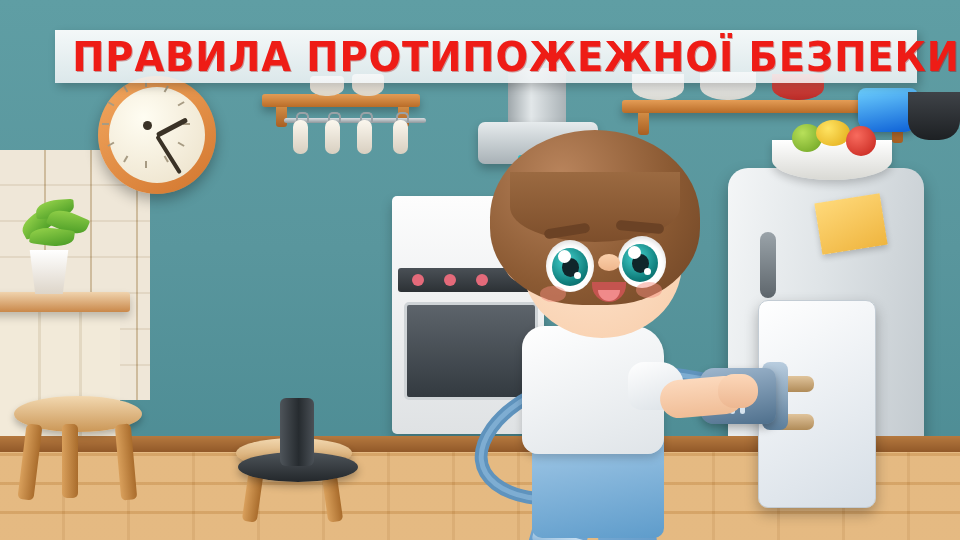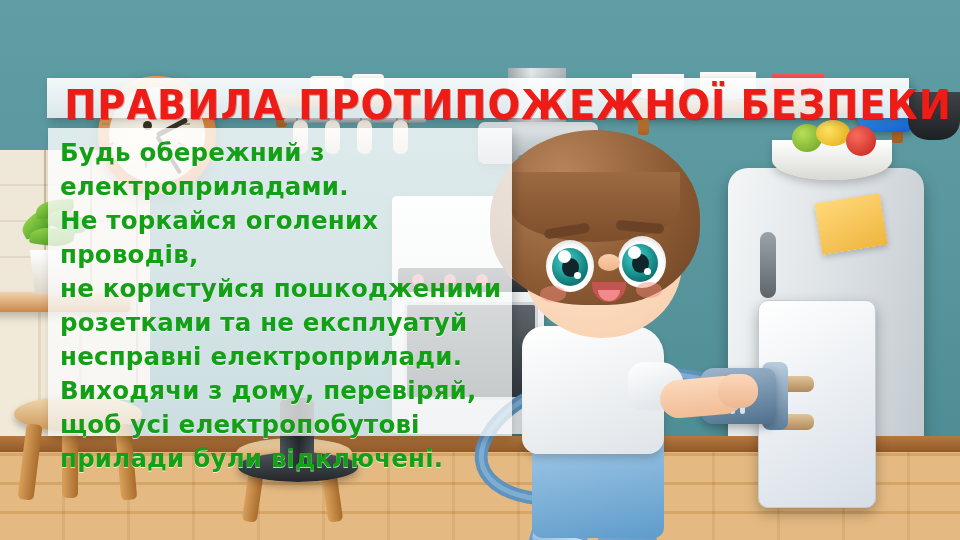--- a/index.html
+++ b/index.html
@@ -139,23 +139,23 @@
   .plug-collar{position:absolute;left:762px;top:362px;width:26px;height:68px;border-radius:8px;
         background:linear-gradient(180deg,#b9cddf,#5c7e9b);}
   .plug-grip{position:absolute;top:378px;width:5px;height:36px;border-radius:3px;background:#d7e3ee;}
   .prong{position:absolute;width:44px;height:16px;border-radius:7px;
         background:linear-gradient(180deg,#e0c49c,#b08b58);}
   
   .outlet-plate{position:absolute;left:758px;top:300px;width:116px;height:206px;border-radius:10px;
         background:linear-gradient(150deg,#ffffff,#d6dee6);box-shadow:0 6px 14px rgba(0,0,0,.28);
         border:1px solid #c3ccd4;}
   
-  .title-banner{position:absolute;left:47px;top:30px;width:862px;height:40px;
+  .title-banner{position:absolute;left:55px;top:30px;width:862px;height:53px;
         background:linear-gradient(180deg,rgba(255,255,255,.93),rgba(240,244,246,.86));
-        box-shadow:3px 4px 9px rgba(0,0,0,.22);margin-top:48px;}
+        box-shadow:3px 4px 9px rgba(0,0,0,.22);}
   .title-text{position:absolute;left:0;right:0;top:4px;text-align:center;
         font-family:"DejaVu Sans",sans-serif;font-weight:bold;font-size:40px;letter-spacing:1px;
         color:#ee1c16;transform:scaleX(.96);white-space:nowrap;
         text-shadow:1px 1px 0 rgba(150,0,0,.35);}
   
   .text-panel{position:absolute;left:48px;top:128px;width:464px;height:308px;
         background:linear-gradient(180deg,rgba(255,255,255,.80),rgba(248,250,250,.74));
         box-shadow:3px 4px 10px rgba(0,0,0,.20);}
   .body-text{position:absolute;left:12px;top:8px;width:448px;
         font-family:"DejaVu Sans",sans-serif;font-weight:bold;font-size:24.5px;line-height:34px;
@@ -321,25 +321,14 @@
     <div class="cheek" style="left:70px;top:156px;"></div>
     <div class="cheek" style="left:166px;top:152px;"></div>
     <div class="mouth"></div>
     <div class="tongue"></div>
   </div>
 
   <div class="title-banner">
     <div class="title-text">ПРАВИЛА ПРОТИПОЖЕЖНОЇ БЕЗПЕКИ</div>
   </div>
 
-  <div class="text-panel">
-    <div class="body-text">Будь обережний з
-електроприладами.
-Не торкайся оголених проводів,
-не користуйся пошкодженими
-розетками та не експлуатуй
-несправні електроприлади.
-Виходячи з дому, перевіряй,
-щоб усі електропобутові
-прилади були відключені.</div>
-  </div>
 
 </div>
 
 </body></html>

